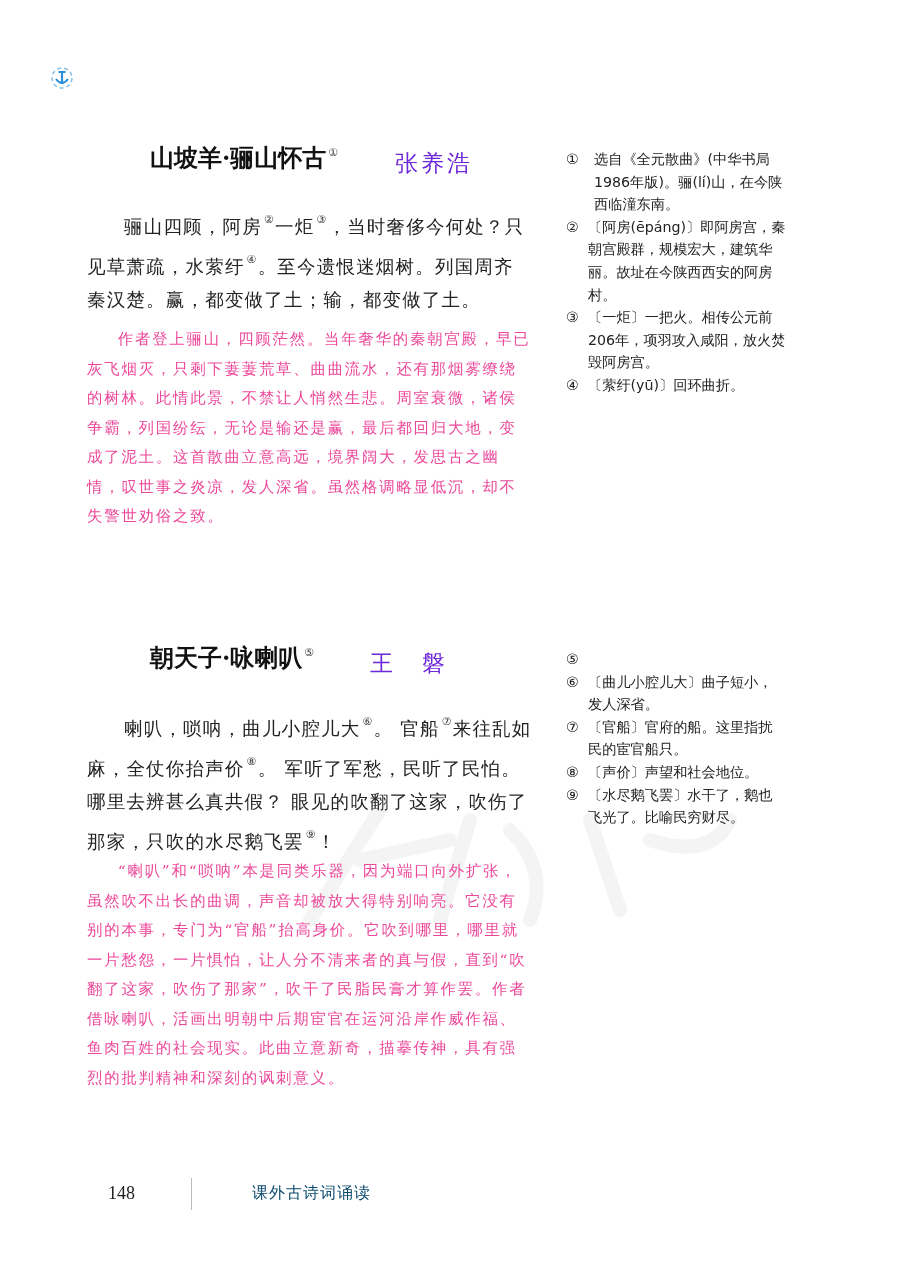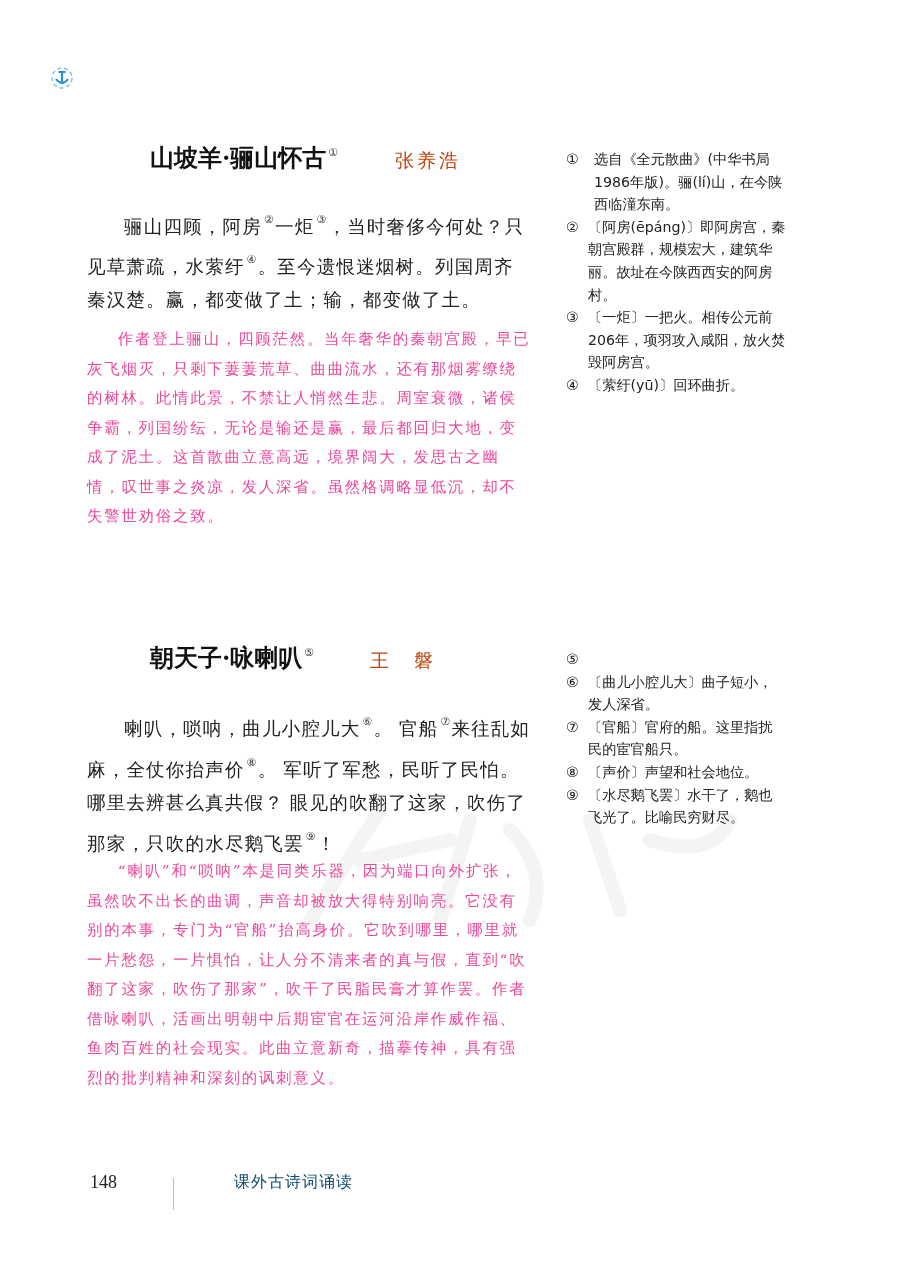--- a/index.html
+++ b/index.html
@@ -3,31 +3,31 @@
 <meta charset="utf-8">
 <style>
   html, body { margin: 0; padding: 0; }
   body {
     width: 904px; height: 1264px; background: #ffffff; position: relative; overflow: hidden;
     font-family: "DejaVu Serif", "Liberation Serif", serif; color: #1e1e1e;
   }
   .logo { position: absolute; left: 51px; top: 67px; width: 22px; height: 22px; }
   .poem-title { position: absolute; font-size: 24px; font-weight: bold; letter-spacing: 0px; color: #111; white-space: nowrap; }
   .poem-title sup, .poem sup { font-size: 11px; font-weight: normal; vertical-align: 10px; margin-left: 2px; color: #333; }
-  .author { position: absolute; font-size: 19px; color: #c2410c; letter-spacing: 3px; }
+  .author { position: absolute; font-size: 23px; color: #6d28d9; letter-spacing: 3px; }
   .poem { position: absolute; left: 87px; width: 445px; font-size: 18.5px; line-height: 33px; color: #222; letter-spacing: 1.2px; }
   .poem p { margin: 0; text-indent: 2em; }
   .comment { position: absolute; left: 87px; width: 445px; font-size: 15.4px; line-height: 29.5px; color: #ec4899; letter-spacing: 1.8px; font-family: "DejaVu Serif", serif; }
   .comment p { margin: 0; text-indent: 2em; }
   .notes { position: absolute; left: 566px; width: 220px; font-size: 14.2px; line-height: 22.6px; color: #222; font-family: "DejaVu Sans", sans-serif; }
   .note { display: flex; margin: 0; }
   .note .num { flex: 0 0 22px; }
   .note .txt { flex: 1; }
   .note.first .num { flex: 0 0 28px; }
-  .footer { position: absolute; left: 90px; top: 1172px; display: flex; align-items: flex-start; gap: 44px; }
+  .footer { position: absolute; left: 108px; top: 1172px; display: flex; align-items: flex-end; gap: 44px; }
   .page-num { font-size: 18px; color: #222; font-family: "Liberation Serif", serif; }
   .footer-divider { width: 1px; height: 32px; background: #bbb; margin: 0 16px 0 12px; position: relative; top: 6px; }
   .book-title { font-size: 16px; color: #0c4a6e; letter-spacing: 1px; }
   .watermark { position: absolute; left: 290px; top: 800px; width: 470px; height: 130px; opacity: 0.06; pointer-events: none; }
 </style>
 </head>
 <body>
 
 <div class="logo">
   <svg width="22" height="22" viewBox="0 0 22 22">
@@ -74,21 +74,21 @@
       <span class="num">④</span>
       <span class="txt">〔萦纡(yū)〕回环曲折。</span>
     </div>
 </div>
 
 <div class="poem-title" style="left:150px; top:642px;">
   <span>朝天子·咏喇叭</span><sup>⑤</sup>
 </div>
 <div class="author" style="left:370px; top:648px;">王　磐</div>
 
-<div class="poem" style="top:705px;font-family:Liberation Serif, serif;">
+<div class="poem" style="top:705px;">
   <p><span>喇叭，唢呐，曲儿小腔儿大</span><sup>⑥</sup><span>。 官船</span><sup>⑦</sup><span>来往乱如麻，全仗你抬声价</span><sup>⑧</sup><span>。 军听了军愁，民听了民怕。 哪里去辨甚么真共假？ 眼见的吹翻了这家，吹伤了那家，只吹的水尽鹅飞罢</span><sup>⑨</sup><span>！</span></p>
 </div>
 
 <div class="comment" style="top:857px;">
   <p>“喇叭”和“唢呐”本是同类乐器，因为端口向外扩张，虽然吹不出长的曲调，声音却被放大得特别响亮。它没有别的本事，专门为“官船”抬高身价。它吹到哪里，哪里就一片愁怨，一片惧怕，让人分不清来者的真与假，直到“吹翻了这家，吹伤了那家”，吹干了民脂民膏才算作罢。作者借咏喇叭，活画出明朝中后期宦官在运河沿岸作威作福、鱼肉百姓的社会现实。此曲立意新奇，描摹传神，具有强烈的批判精神和深刻的讽刺意义。</p>
 </div>
 
 <div class="notes" style="top:648px;">
   <div class="note first">
       <span class="num">⑤</span>

